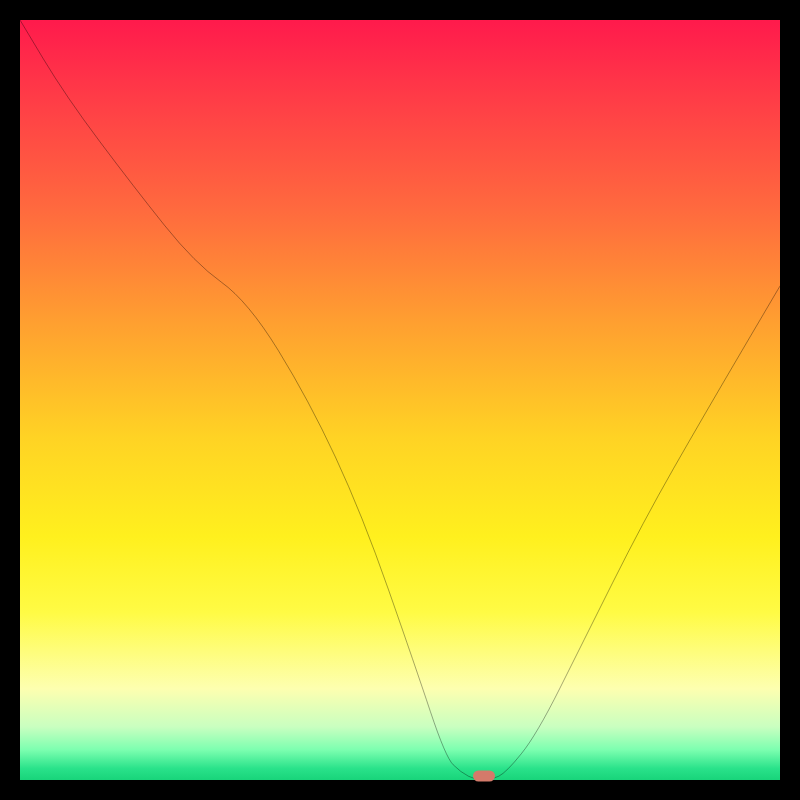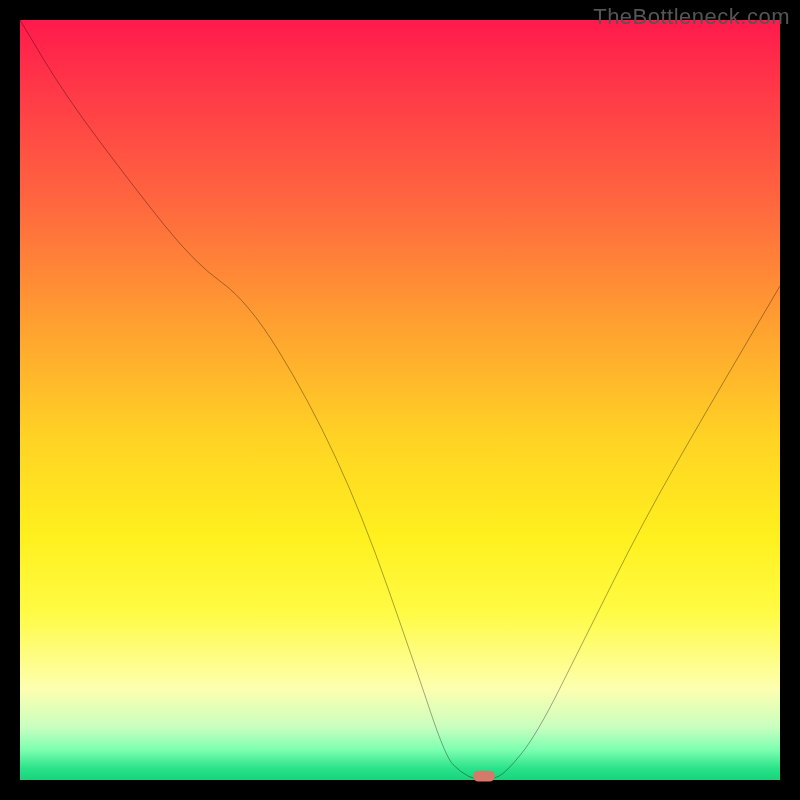--- a/index.html
+++ b/index.html
@@ -65,21 +65,20 @@
     border-radius: 6px;
     background: #d47a6a;
     transform: translate(-50%, -50%);
   }
 </style>
 </head>
 <body>
 
 <div class="frame">
 
-  <div class="watermark">TheBottleneck.com</div>
 
   <div class="plot-area">
 
     <svg class="curve" viewBox="0 0 100 100" preserveAspectRatio="none">
       <path id="curve-path" fill="none" stroke="#000000" stroke-width="0.35" stroke-linejoin="round" stroke-linecap="round" vector-effect="non-scaling-stroke" d="M 0.00 0.00 Q 0.00 0.00 3.00 5.00 Q 6.00 10.00 10.50 16.00 Q 15.00 22.00 19.00 27.00 Q 23.00 32.00 26.50 34.50 Q 30.00 37.00 34.00 43.50 Q 38.00 50.00 41.50 57.50 Q 45.00 65.00 48.50 75.00 Q 52.00 85.00 54.00 91.00 Q 56.00 97.00 57.00 98.00 Q 58.00 99.00 59.00 99.50 Q 60.00 100.00 61.00 100.00 Q 62.00 100.00 63.00 99.50 Q 64.00 99.00 66.00 96.50 Q 68.00 94.00 71.00 88.00 Q 74.00 82.00 78.00 74.00 Q 82.00 66.00 86.00 59.00 Q 90.00 52.00 95.00 43.50 T 100.00 35.00 "></path>
     </svg>
 
     <div id="marker" class="marker" style="left: 463.6px; top: 756.2px; background: rgb(212, 122, 106);"></div>
 
   </div>

